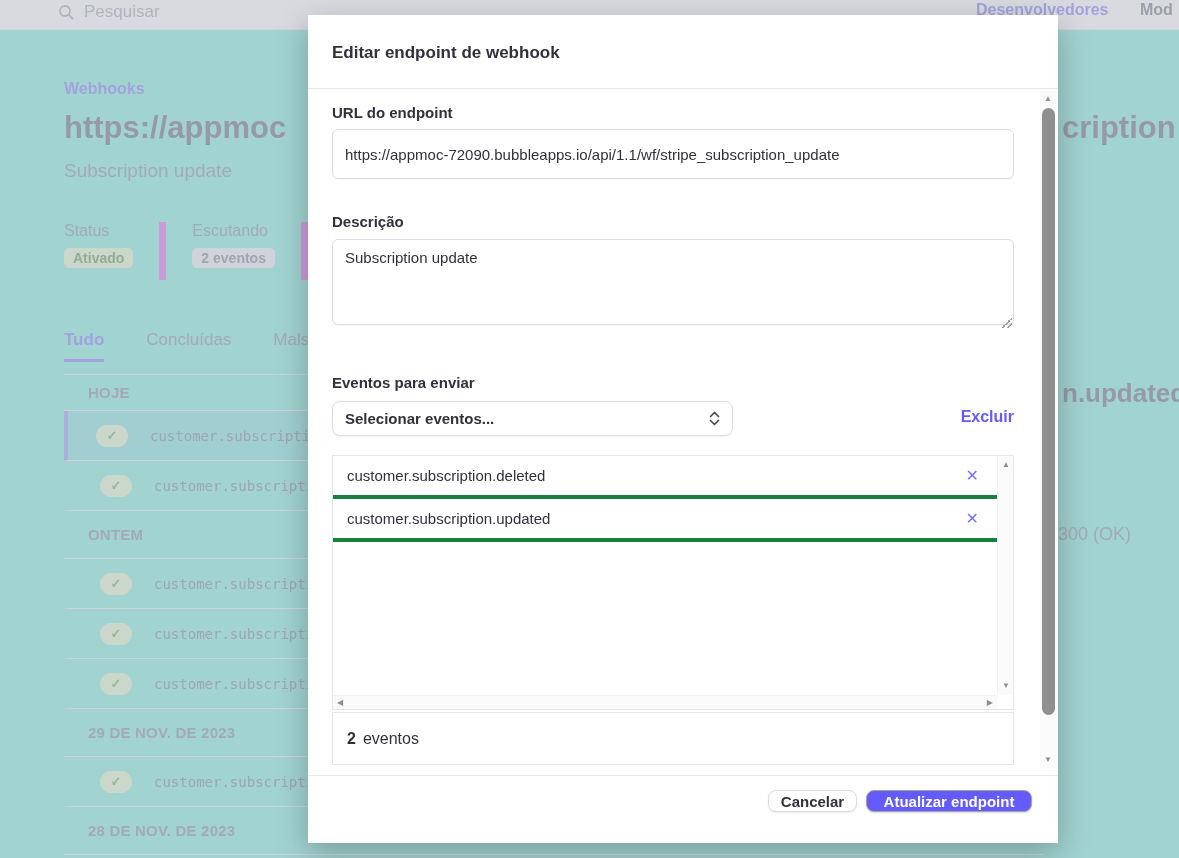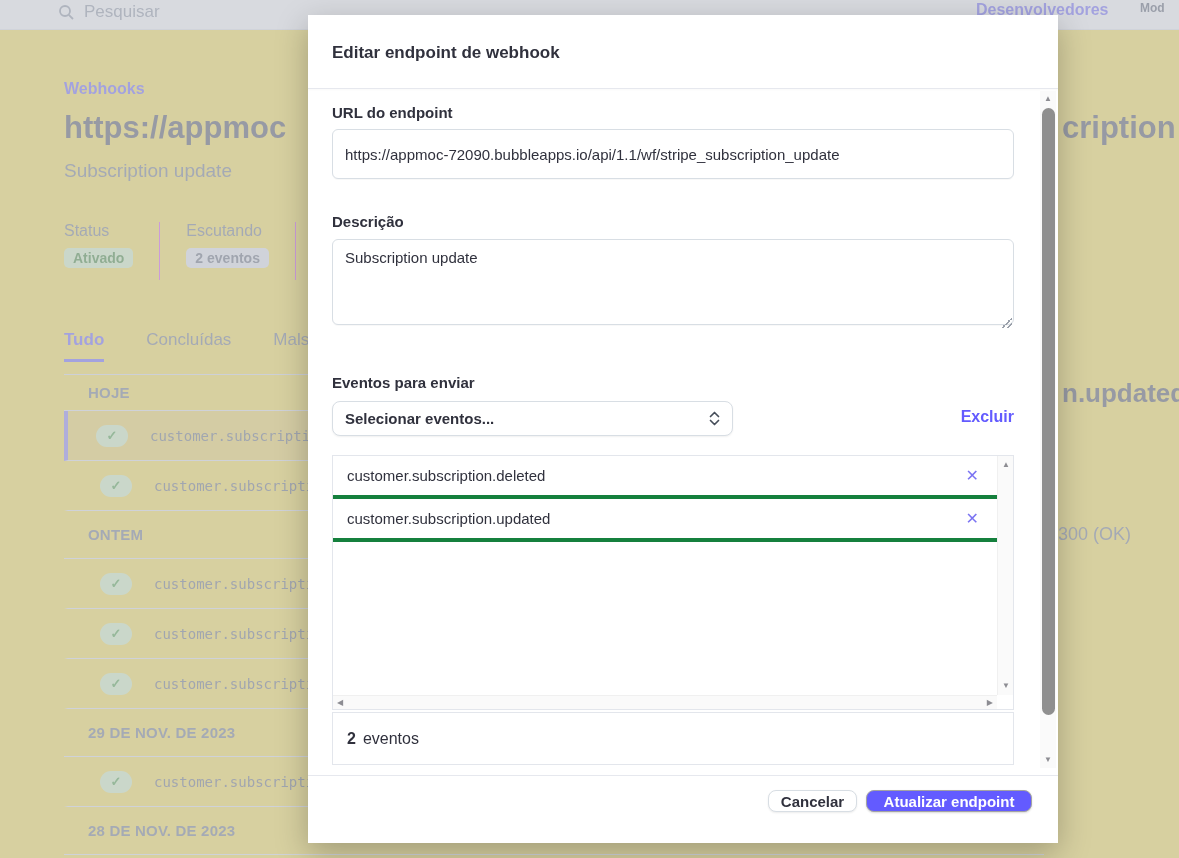--- a/index.html
+++ b/index.html
@@ -1,34 +1,34 @@
 <!DOCTYPE html>
 <html><head>
 <meta charset="utf-8">
 <style>
   * { margin:0; padding:0; box-sizing:border-box; }
   html,body { width:1179px; height:858px; }
   body { font-family:"Liberation Sans", sans-serif; }
-  .stage { position:relative; width:1179px; height:858px; overflow:hidden; background:#fde047; }
+  .stage { position:relative; width:1179px; height:858px; overflow:hidden; background:#5eead4; }
 
   
   .bg { position:absolute; inset:0; }
   .topbar { position:absolute; top:0; left:0; right:0; height:30px; background:#ffffff; border-bottom:1px solid #e7e9ef; }
   .search { position:absolute; left:58px; top:2px; display:flex; align-items:center; gap:10px; color:#87909f; font-size:17px; }
   .dev-link { position:absolute; left:976px; top:1px; color:#635bff; font-size:16px; font-weight:700; }
-  .mode-link { position:absolute; left:1140px; top:1px; color:#4b5263; font-size:12px; font-weight:700; }
+  .mode-link { position:absolute; left:1140px; top:1px; color:#4b5263; font-size:16px; font-weight:700; }
 
   .crumb { position:absolute; left:64px; top:80px; color:#635bff; font-size:16px; font-weight:700; }
   .h1-left { position:absolute; left:64px; top:110px; color:#414552; font-size:31px; font-weight:700; white-space:nowrap; }
   .h1-right { position:absolute; left:1062px; top:110px; color:#414552; font-size:31px; font-weight:700; white-space:nowrap; }
   .subtitle { position:absolute; left:64px; top:160px; color:#687385; font-size:19px; }
 
   .meta { position:absolute; left:64px; top:222px; height:58px; display:flex; }
   .meta-col { padding-right:26px; }
-  .meta-col + .meta-col { padding-left:26px; border-left:1px solid #d946ef; }
+  .meta-col + .meta-col { padding-left:26px; border-left:7px solid #d946ef; }
   .meta-label { color:#687385; font-size:16px; }
   .badge { display:inline-block; margin-top:8px; padding:2px 9px; border-radius:5px; font-size:14px; font-weight:700; }
   .badge.green { background:#d7f7c2; color:#2e7d22; }
   .badge.gray { background:#e8ebef; color:#5b московa69; }
   .badge.gray { background:#e8ebef; color:#5b6372; }
 
   .tabs { position:absolute; left:64px; top:330px; display:flex; gap:42px; font-size:17px; }
   .tab { color:#687385; padding-bottom:9px; }
   .tab.active { color:#635bff; font-weight:700; border-bottom:3px solid #635bff; }
 

